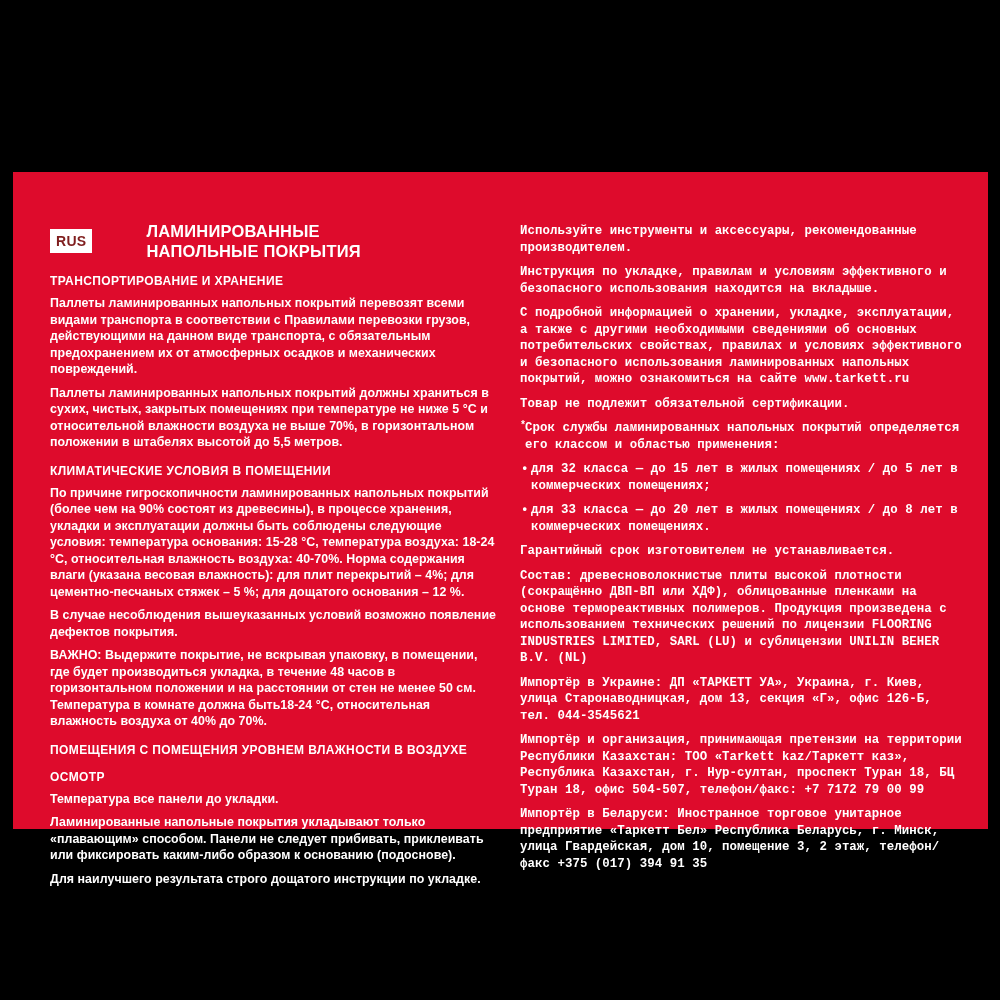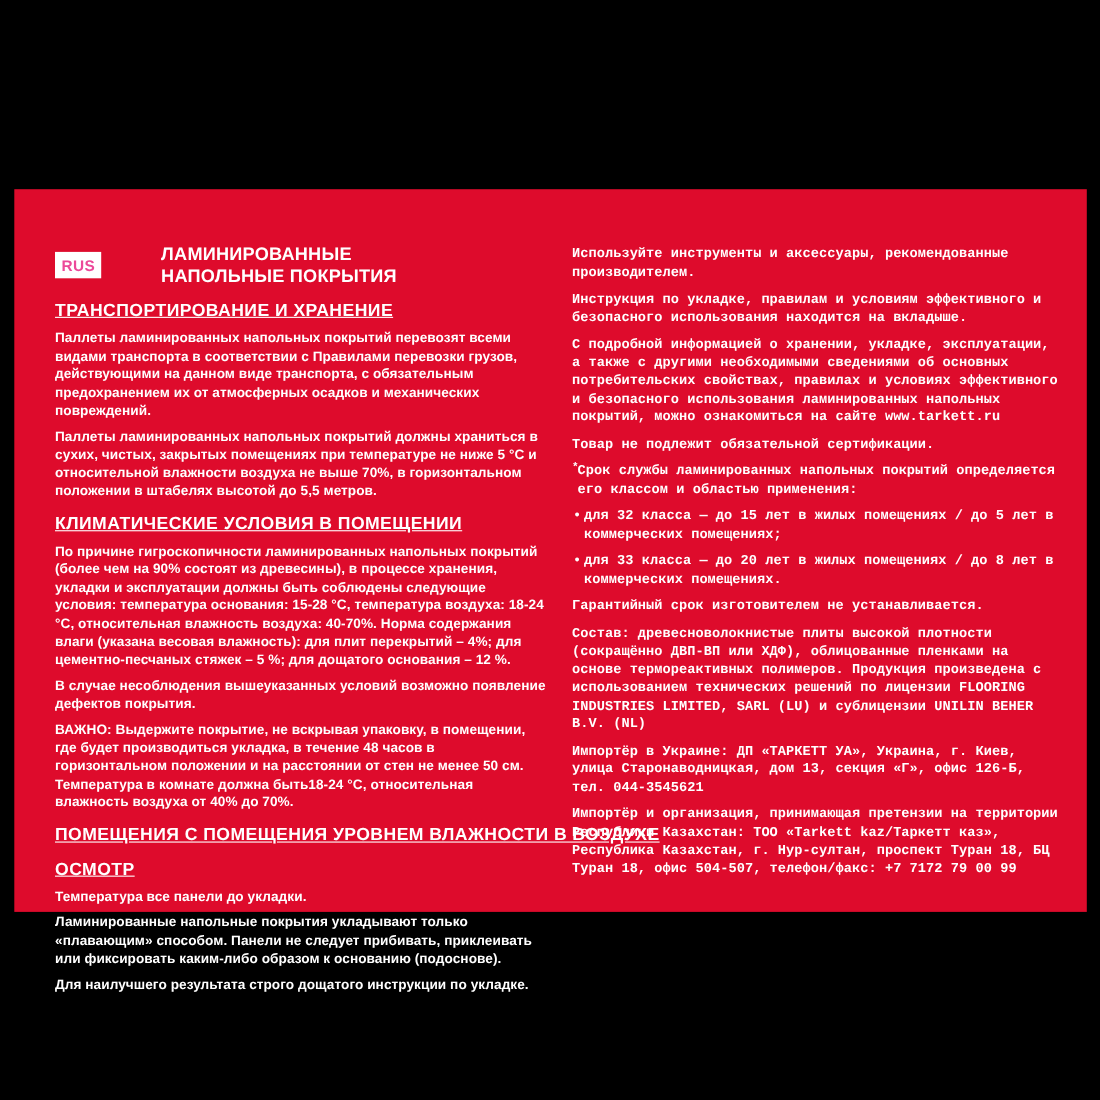--- a/index.html
+++ b/index.html
@@ -31,43 +31,42 @@
   .col-right { left: 507px; width: 448px; top: 51px; }
 
   .header-row {
     display: flex;
     align-items: center;
     gap: 13px;
     margin-bottom: 10px;
   }
   .lang-badge {
     background: #ffffff;
-    color: #ec4899;
+    color: #7f1d1d;
     font-weight: bold;
     font-size: 14px;
     line-height: 1;
     padding: 5px 6px 5px 6px;
     letter-spacing: 0.3px;
     flex: 0 0 auto;
   }
   .doc-title {
     font-size: 16.5px;
     font-weight: bold;
     line-height: 1.22;
     letter-spacing: 0.2px;
     text-transform: uppercase;
     margin-left: 41px;
   }
   h2.section-heading {
-    font-size: 16px;
+    font-size: 12px;
     font-weight: bold;
     letter-spacing: 0.4px;
     margin: 13px 0 7px 0;
     white-space: nowrap;
-    text-decoration: underline;
   }
   p.para {
     font-size: 12.4px;
     font-weight: bold;
     line-height: 16.5px;
     letter-spacing: 0.05px;
     margin: 0 0 7px 0;
   }
   .col-right p.para { margin-bottom: 8px; font-family: Liberation Mono, monospace; }
 
@@ -141,15 +140,16 @@
     </p>
     <p class="para bullet">
       <span class="bullet-marker">•</span>
       <span>для 33 класса — до 20 лет в жилых помещениях / до 8 лет в коммерческих помещениях.</span>
     </p>
 
     <p class="para">Гарантийный срок изготовителем не устанавливается.</p>
     <p class="para">Состав: древесноволокнистые плиты высокой плотности (сокращённо ДВП-ВП или ХДФ), облицованные пленками на основе термореактивных полимеров. Продукция произведена с использованием технических решений по лицензии FLOORING INDUSTRIES LIMITED, SARL (LU) и сублицензии UNILIN BEHER B.V. (NL)</p>
     <p class="para">Импортёр в Украине: ДП «ТАРКЕТТ УА», Украина, г. Киев, улица Старонаводницкая, дом 13, секция «Г», офис 126-Б, тел. 044-3545621</p>
     <p class="para">Импортёр и организация, принимающая претензии на территории Республики Казахстан: ТОО «Tarkett kaz/Таркетт каз», Республика Казахстан, г. Нур-султан, проспект Туран 18, БЦ Туран 18, офис 504-507, телефон/факс: +7 7172 79 00 99</p>
+    <p class="para">Импортёр в Беларуси: Иностранное торговое унитарное предприятие «Таркетт Бел» Республика Беларусь, г. Минск, улица Гвардейская, дом 10, помещение 3, 2 этаж, телефон/факс +375 (017) 394 91 35</p>
   </div>
 
 </div>
 
 </body></html>

